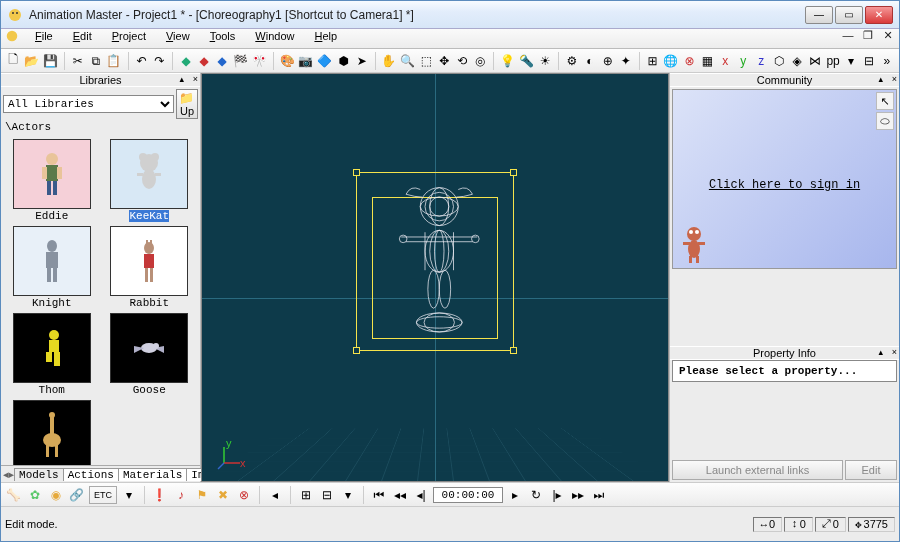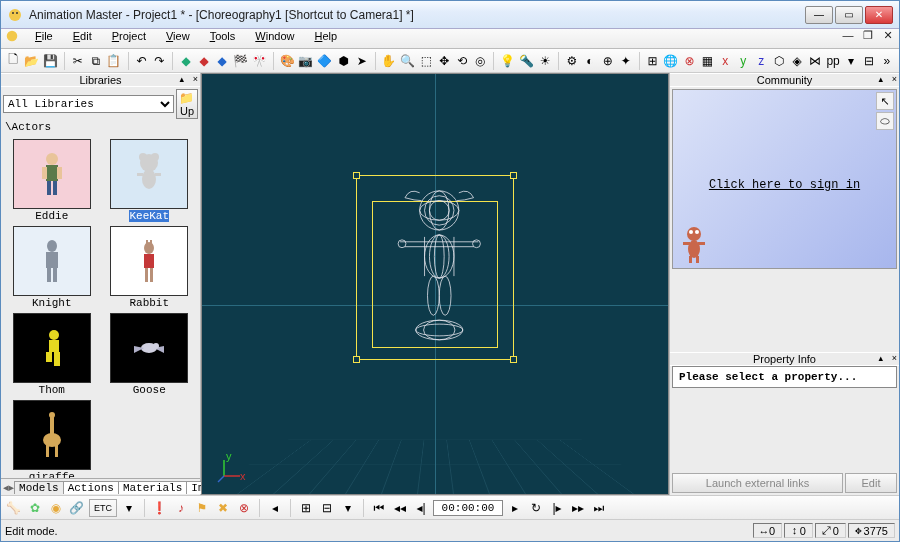--- a/index.html
+++ b/index.html
@@ -59,21 +59,21 @@
 .mascot { position:absolute; left:6px; bottom:4px; width:30px; height:40px; }
 .gap { flex:1; background:#ececec; }
 .propinfo { flex:0 0 auto; }
 .propbody { margin:0 2px 2px; background:#fff; border:1px solid #888; padding:4px 6px; font-family:Liberation Mono, monospace; font-size:11px; font-weight:bold; }
 .commbtns { display:flex; gap:2px; padding:2px; }
 .commbtn { flex:1; height:20px; background:linear-gradient(#fafafa,#e2e2e2); border:1px solid #aaa; font-size:11px; color:#888; text-align:center; line-height:18px; }
 .vtool { position:absolute; right:2px; top:2px; display:flex; flex-direction:column; gap:2px; }
 .vtb { width:18px; height:18px; border:1px solid #bbb; background:#f4f4f4; font-size:11px; text-align:center; line-height:16px; }
 .bottombar { height:24px; background:linear-gradient(#fdfdfd,#ececec); border-top:1px solid #ccc; display:flex; align-items:center; padding:0 4px; gap:3px; }
 .bottombar .tc { width:70px; height:16px; border:1px solid #888; background:#fff; font-family:"Courier New",monospace; font-size:11px; text-align:center; line-height:14px; }
-.status { height:22px; background:#ececec; border-top:1px solid #ccc; display:flex; align-items:center; padding:0 4px; font-family:"Courier New",monospace; font-size:11px;text-align:center; }
+.status { height:35px; background:#ececec; border-top:1px solid #ccc; display:flex; align-items:center; padding:0 4px; font-family:"Courier New",monospace; font-size:11px;text-align:center; }
 .status .cell { margin-left:auto; display:flex; gap:2px; }
 .sc { border:1px inset #ccc; padding:0 6px; font-family:"Courier New",monospace; display:flex; align-items:center; gap:2px; }
 u.menukey { text-decoration:underline; }
 </style>
 </head>
 <body>
 
 <div class="win">
   <div class="titlebar">
     <svg class="ico" viewBox="0 0 16 16">

